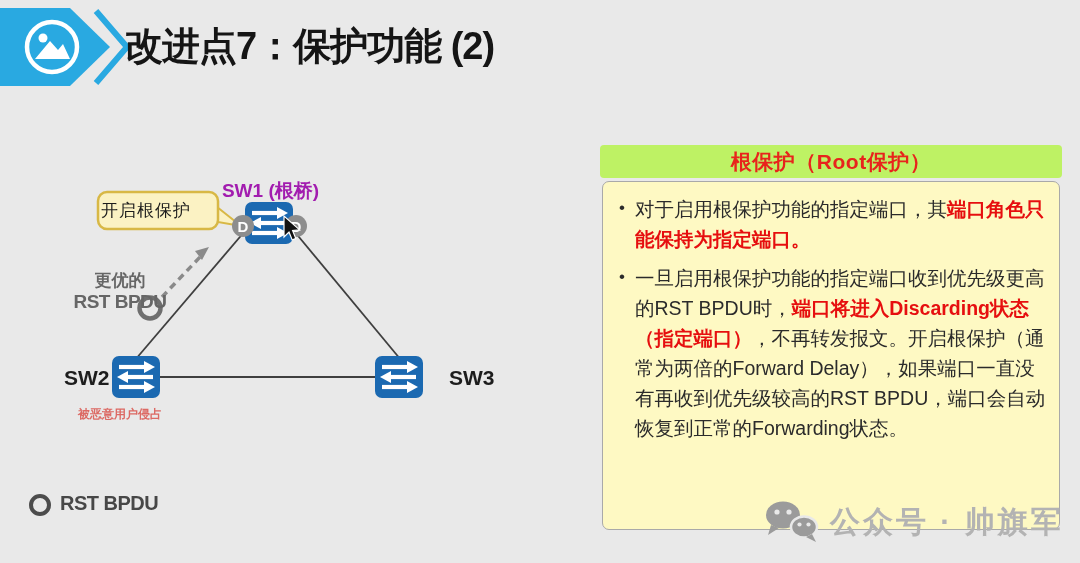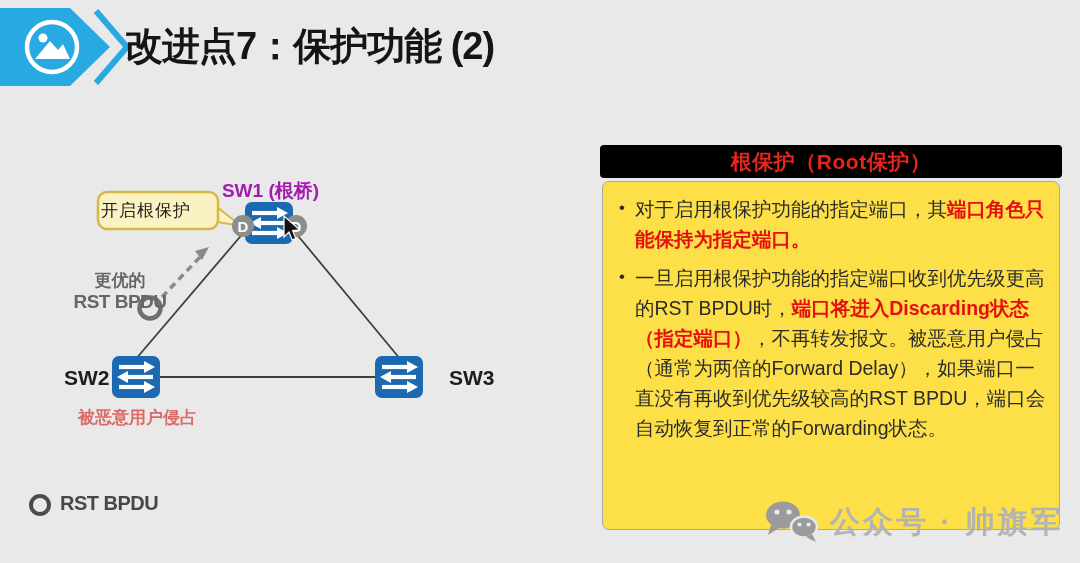--- a/index.html
+++ b/index.html
@@ -18,43 +18,43 @@
   }
 
   
   .sw1-label{left:208px;top:178px;width:125px;text-align:center;
     font-size:19px;font-weight:800;color:#a21caf;white-space:nowrap;}
   .sw2-label{left:64px;top:366px;width:42px;text-align:right;
     font-size:21px;font-weight:800;color:#1d1d1d;}
   .sw3-label{left:449px;top:366px;width:60px;text-align:left;
     font-size:21px;font-weight:800;color:#1d1d1d;}
   .sw2-note{left:78px;top:406px;width:200px;
-    font-size:17px;font-weight:600;color:#dc6a64;}
+    font-size:12px;font-weight:600;color:#dc6a64;}
   .bpdu-label{left:55px;top:248px;width:130px;text-align:center;color:#666;margin-top:23px;}
   .bpdu-label .l1{font-size:17px;font-weight:700;line-height:20px;}
   .bpdu-label .l2{font-size:19px;font-weight:800;line-height:22px;letter-spacing:-0.5px;}
   .callout-text{left:98px;top:192px;width:96px;height:37px;
     display:flex;align-items:center;justify-content:center;
     font-size:17px;font-weight:400;color:#1c1c1c;letter-spacing:1px;}
 
   
   .legend-circle{left:29px;top:494px;width:14px;height:14px;border-radius:50%;
     border:4.5px solid #4c4c4c;background:transparent;}
   .legend-label{left:60px;top:492px;font-size:20px;font-weight:800;
     color:#474747;letter-spacing:-0.5px;}
 
   
   .panel-header{
     left:600px;top:145px;width:462px;height:33px;border-radius:4px;
-    background:#000000;display:flex;align-items:center;justify-content:center;
+    background:#bef264;display:flex;align-items:center;justify-content:center;
     font-size:21px;font-weight:800;color:#e8241c;letter-spacing:0.5px;
   }
   .panel-body{
     left:602px;top:181px;width:458px;height:349px;border-radius:7px;
-    background:#fde047;border:1px solid #a9a9a9;box-sizing:border-box;
+    background:#fef9c3;border:1px solid #a9a9a9;box-sizing:border-box;
     padding:12px 10px 8px 14px;
   }
   .panel-body ul{margin:0;padding:0 0 0 18px;list-style:none;}
   .panel-body li{
     position:relative;margin:0 0 9px 0;
     font-size:19.5px;line-height:30px;color:#2b2b2b;
   }
   .panel-body li::before{
     content:"\2022";position:absolute;left:-16px;top:-1px;
     font-size:17px;color:#2b2b2b;
@@ -132,21 +132,21 @@
   <div class="l2">RST BPDU</div>
 </div>
 
 <div class="abs legend-circle"></div>
 <div class="abs legend-label">RST BPDU</div>
 
 <div class="abs panel-header">根保护（Root保护）</div>
 <div class="abs panel-body">
   <ul>
       <li><span>对于启用根保护功能的指定端口，其</span><span class="em-red">端口角色只能保持为指定端口。</span></li>
-      <li><span>一旦启用根保护功能的指定端口收到优先级更高的RST BPDU时，</span><span class="em-red">端口将进入Discarding状态（指定端口）</span><span>，不再转发报文。被恶意用户侵占（通常为两倍的Forward Delay），如果端口一直没有再收到优先级较高的RST BPDU，端口会自动恢复到正常的Forwarding状态。</span></li>
+      <li><span>一旦启用根保护功能的指定端口收到优先级更高的RST BPDU时，</span><span class="em-red">端口将进入Discarding状态（指定端口）</span><span>，不再转发报文。开启根保护（通常为两倍的Forward Delay），如果端口一直没有再收到优先级较高的RST BPDU，端口会自动恢复到正常的Forwarding状态。</span></li>
     </ul>
 </div>
 
 <div class="abs watermark">
   <svg width="58" height="44" viewBox="0 0 58 44">
     <ellipse cx="21" cy="15" rx="17" ry="13.5" fill="#9b9b9b"></ellipse>
     <polygon points="9,25 6,35 17,28" fill="#9b9b9b"></polygon>
     <circle cx="15" cy="12" r="2.6" fill="#e9e9e9"></circle>
     <circle cx="27" cy="12" r="2.6" fill="#e9e9e9"></circle>
     <ellipse cx="42" cy="27" rx="13" ry="10.5" fill="#9b9b9b" stroke="#e9e9e9" stroke-width="2.5"></ellipse>

